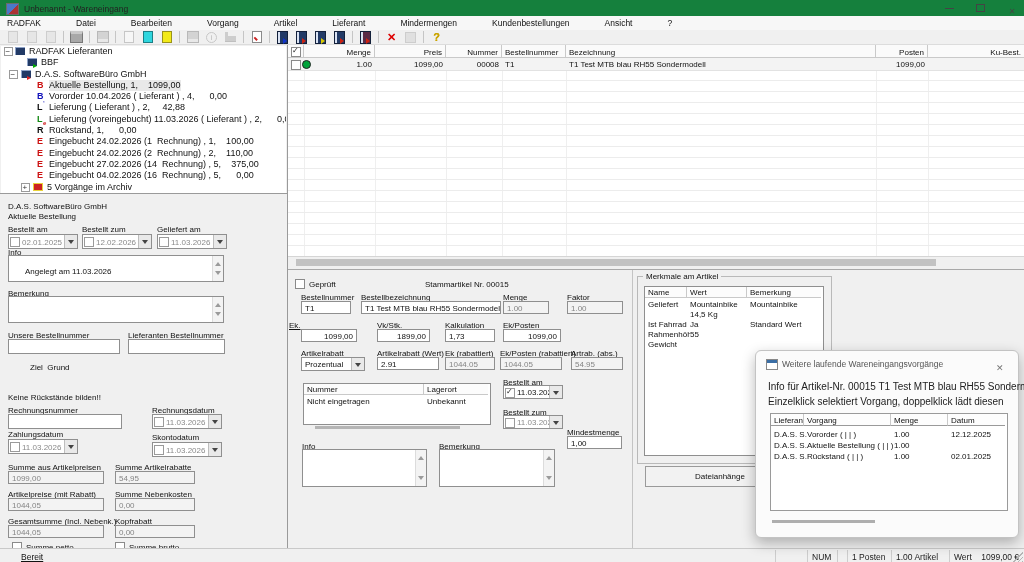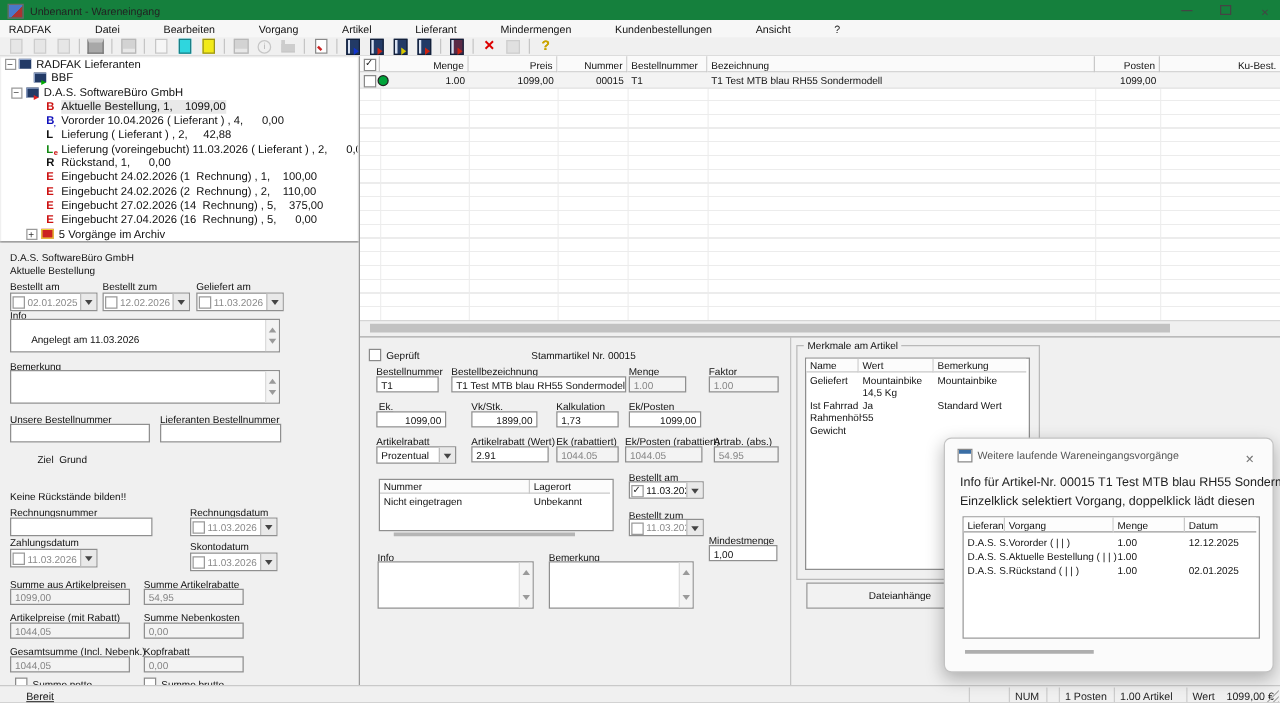--- a/index.html
+++ b/index.html
@@ -259,21 +259,21 @@
     <div class="trow">
       <span class="tl c-red" style="left:36px;">E</span>
       <span class="tlabel" style="left:48px;">Eingebucht 24.02.2026 (2  Rechnung) , 2,    110,00</span>
     </div>
     <div class="trow">
       <span class="tl c-red" style="left:36px;">E</span>
       <span class="tlabel" style="left:48px;">Eingebucht 27.02.2026 (14  Rechnung) , 5,    375,00</span>
     </div>
     <div class="trow">
       <span class="tl c-red" style="left:36px;">E</span>
-      <span class="tlabel" style="left:48px;">Eingebucht 27.04.2026 (16  Rechnung) , 5,      0,00</span>
+      <span class="tlabel" style="left:48px;">Eingebucht 04.02.2026 (16  Rechnung) , 5,      0,00</span>
     </div>
     <div class="trow">
       <span class="texp plus" style="left:20px;"></span>
       <span class="ticon arch" style="left:32px;"></span>
       <span class="tlabel" style="left:46px;">5 Vorgänge im Archiv</span>
     </div>
   </div>
 
   <div id="grid">
     <div class="gh l" style="left:0;width:16px;">
@@ -294,21 +294,21 @@
     <div class="gvl" style="left:278px;"></div>
       <div class="gvl" style="left:588px;"></div>
     <div class="gvl" style="left:640px;"></div>
     <div id="gridlines"></div>
 
     <div id="gridrow">
       <span class="cbx" style="left:3px;top:2px;"></span>
       <span class="dot" style="left:14px;top:2px;"></span>
       <span class="gcell r" style="left:16px;width:71px;">1.00</span>
       <span class="gcell r" style="left:87px;width:71px;">1099,00</span>
-      <span class="gcell r" style="left:158px;width:56px;">00015</span>
+      <span class="gcell r" style="left:158px;width:56px;">00008</span>
       <span class="gcell l" style="left:214px;width:64px;">T1</span>
       <span class="gcell l" style="left:278px;width:310px;">T1 Test MTB blau RH55 Sondermodell</span>
       <span class="gcell r" style="left:588px;width:52px;">1099,00</span>
       <span class="gcell r" style="left:640px;width:96px;"></span>
     </div>
     <div id="ghsb">
         <div class="thumb"></div>
       </div>
   </div>
 
@@ -404,21 +404,21 @@
 
     <div class="lbl" style="left:13px;top:23px;">Bestellnummer</div>
     <div class="lbl" style="left:73px;top:23px;">Bestellbezeichnung</div>
     <div class="lbl" style="left:215px;top:23px;">Menge</div>
     <div class="lbl" style="left:279px;top:23px;">Faktor</div>
     <div class="ibox" style="left:13px;top:31px;width:50px;">T1</div>
     <div class="ibox" style="left:73px;top:31px;width:140px;">T1 Test MTB blau RH55 Sondermodell</div>
     <div class="ibox dis" style="left:215px;top:31px;width:46px;">1.00</div>
     <div class="ibox dis" style="left:279px;top:31px;width:56px;">1.00</div>
 
-    <div class="lbl" style="left:15px;top:51px;text-decoration:underline;">Ek.</div>
+    <div class="lbl" style="left:1px;top:51px;text-decoration:underline;">Ek.</div>
     <div class="lbl" style="left:89px;top:51px;">Vk/Stk.</div>
     <div class="lbl" style="left:157px;top:51px;">Kalkulation</div>
     <div class="lbl" style="left:215px;top:51px;">Ek/Posten</div>
     <div class="ibox" style="left:13px;top:59px;width:56px;text-align:right;">1099,00</div>
     <div class="ibox" style="left:89px;top:59px;width:53px;text-align:right;">1899,00</div>
     <div class="ibox" style="left:157px;top:59px;width:50px;">1,73</div>
     <div class="ibox" style="left:215px;top:59px;width:58px;text-align:right;">1099,00</div>
 
     <div class="lbl" style="left:13px;top:79px;">Artikelrabatt</div>
     <div class="lbl" style="left:89px;top:79px;">Artikelrabatt (Wert)</div>

